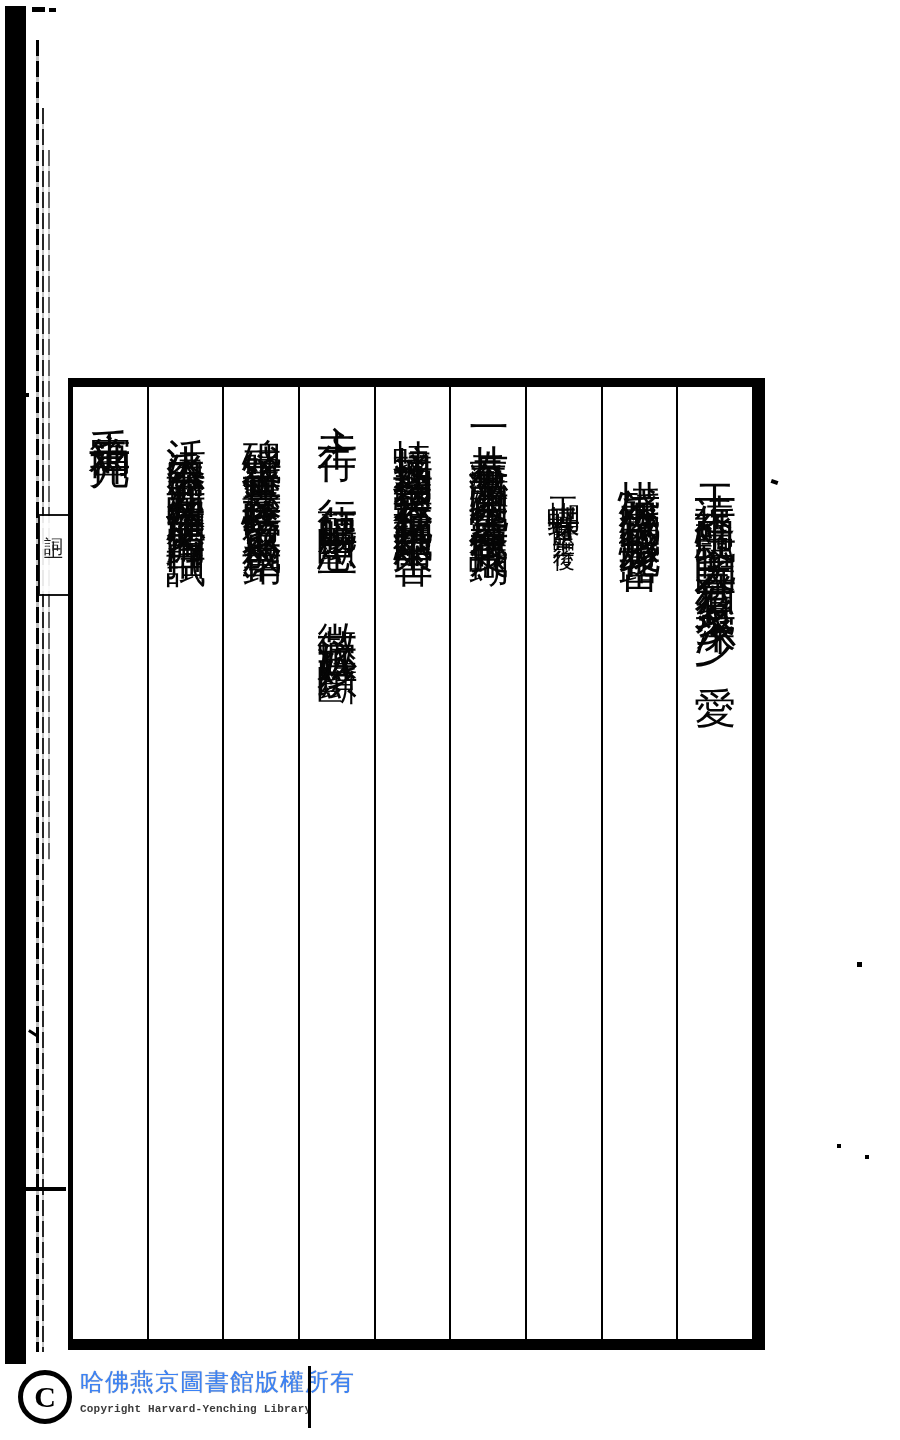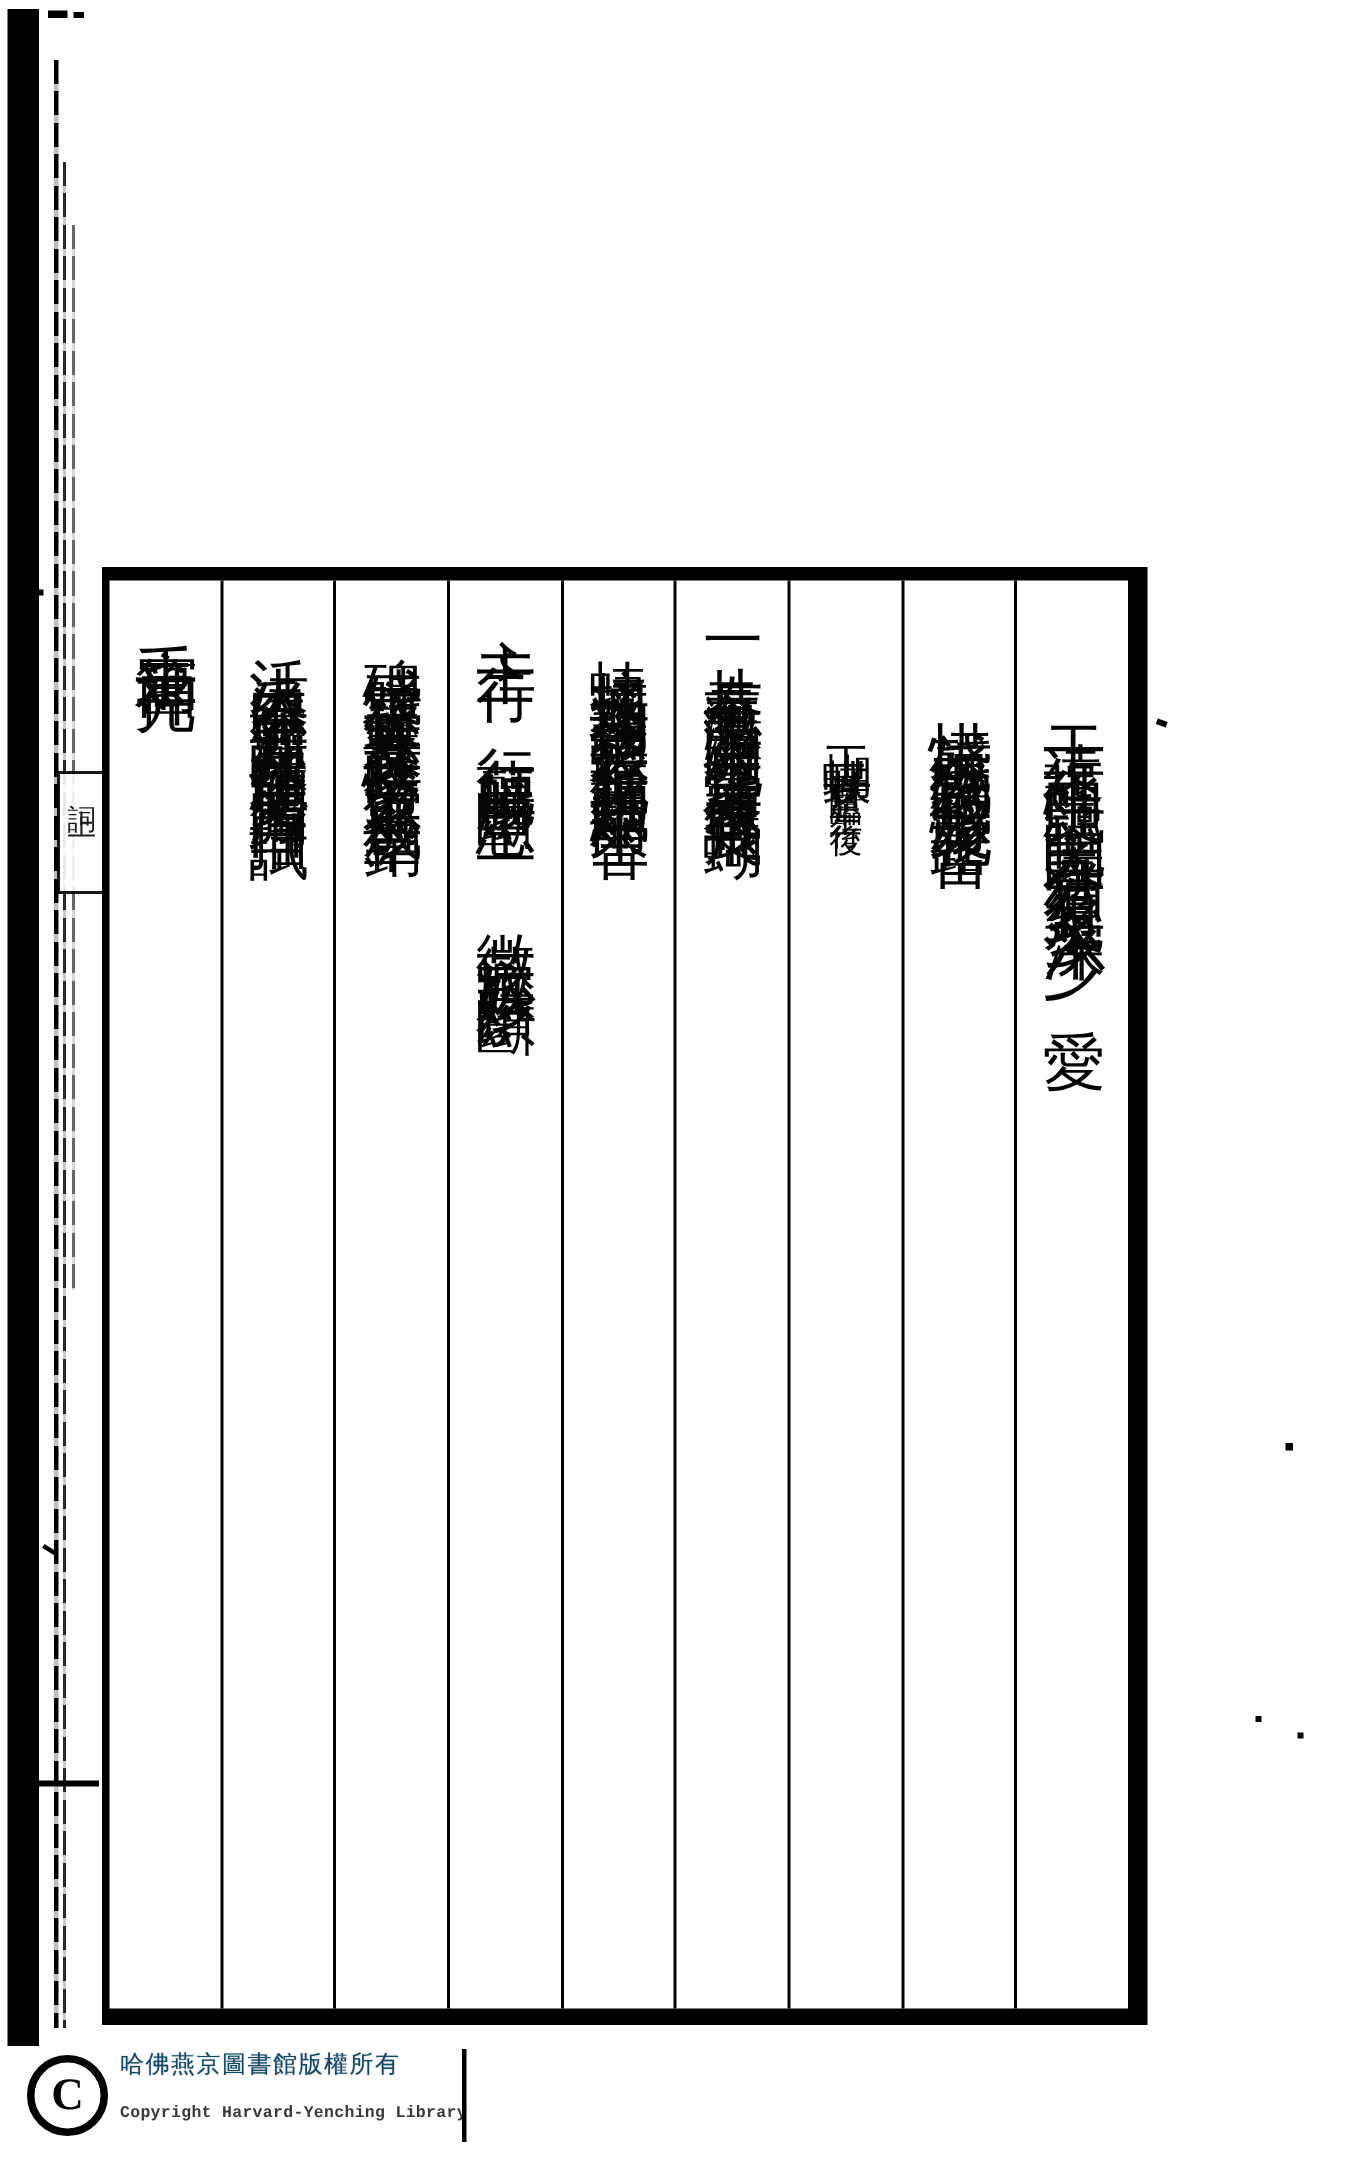--- a/index.html
+++ b/index.html
@@ -37,21 +37,21 @@
   .c6 .vtext{padding-top:12px;letter-spacing:7px;}
   .c9 .vtext{font-size:42px;letter-spacing:5px;padding-top:7px;}
   .gap{display:inline-block;width:1px;}
   .gap.g-title{height:14px;}
   .gap.g-stanza{height:75px;}
 
   
   .stamp-circle{position:absolute;left:18px;top:1370px;width:44px;height:44px;border:5px solid #000;
                 border-radius:50%;display:flex;align-items:center;justify-content:center;
                 font-size:30px;font-weight:bold;color:#000;}
-  .stamp-cn{position:absolute;left:80px;top:1366px;font-size:16px;letter-spacing:1px;color:#0c4a6e;
+  .stamp-cn{position:absolute;left:80px;top:1366px;font-size:24px;letter-spacing:1px;color:#3b82f6;
             text-shadow:0 0 1px #9a9a9a;white-space:nowrap;}
   .stamp-en{position:absolute;left:80px;top:1403px;font-family:"Liberation Mono","DejaVu Sans Mono",monospace;
             font-size:11px;font-weight:bold;letter-spacing:.2px;color:#3a3a3a;white-space:nowrap;}
   .stamp-divider{position:absolute;left:308px;top:1366px;width:3px;height:62px;background:#000;}
 
   
   .speck{position:absolute;background:#000;}
   .tickline{position:absolute;left:22px;top:1187px;width:44px;height:3.5px;background:#000;}
   .tickhead{position:absolute;left:13px;top:1183px;width:9px;height:9px;background:#000;
             transform:rotate(45deg);}

